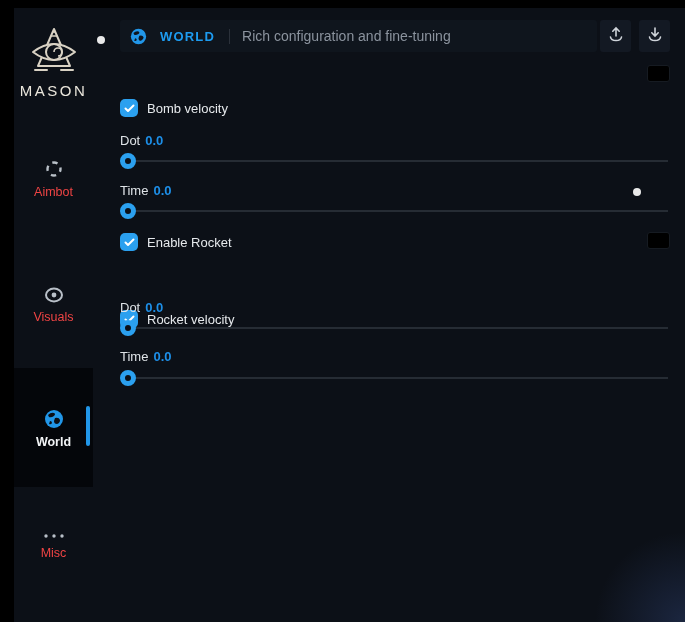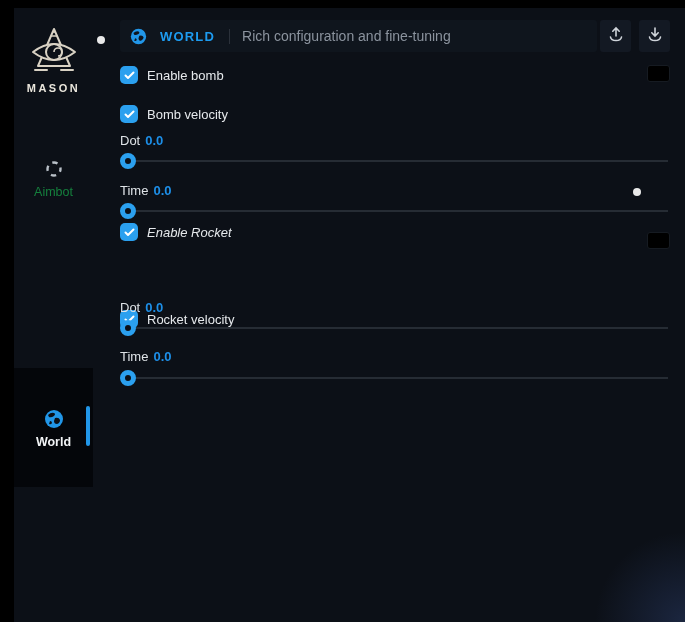--- a/index.html
+++ b/index.html
@@ -8,24 +8,24 @@
   .app { position:absolute; left:14px; top:8px; width:671px; height:614px;
          background:#0c1017; }
   .app::after { content:""; position:absolute; right:0; bottom:0; width:120px; height:90px;
          background:radial-gradient(circle at 100% 100%, rgba(56,80,140,.35), rgba(56,80,140,0) 60%);
          pointer-events:none; }
 
   
   .sidebar { position:absolute; left:0; top:0; width:93px; height:100%; }
   .logo { position:absolute; left:0; top:18px; width:79px; text-align:center; }
   .logo svg { display:block; margin:0 auto; }
-  .logo-text { margin-top:4px; color:#eae6dc; font-size:11px; font-weight:bold; letter-spacing:2.5px; }
+  .logo-text { margin-top:4px; color:#eae6dc; font-size:15px; font-weight:normal; letter-spacing:2.5px; }
   .nav-item { position:absolute; left:0; width:79px; text-align:center; cursor:pointer; }
   .nav-item .nav-icon { display:flex; justify-content:center; }
-  .nav-label { margin-top:6px; color:#15803d; font-size:12.5px; }
+  .nav-label { margin-top:6px; color:#ef4444; font-size:12.5px; }
   .nav-aimbot { top:151px; }
   .nav-visuals { top:278px; }
   .nav-world { top:401px; }
   .nav-misc { top:524px; }
   .active-block { position:absolute; left:0; top:360px; width:79px; height:119px;
                   background:#04060a; }
   .active-indicator { position:absolute; left:72px; top:398px; width:4px; height:40px;
                   background:#2196e8; border-radius:2px; }
   .nav-world .nav-label { color:#f2f4f6; font-weight:bold; }
   .cursor-dot { position:absolute; border-radius:50%; background:#e9e9e9; }
@@ -42,22 +42,22 @@
   .icon-btn { position:absolute; top:12px; width:31px; height:32px; background:#131923;
               border-radius:3px; display:flex; align-items:center; justify-content:center; cursor:pointer; }
   .btn-upload { left:586px; }
   .btn-download { left:625px; }
 
   
   .checkbox-row { position:absolute; left:106px; display:flex; align-items:center; height:18px; }
   .checkbox { width:18px; height:18px; border-radius:5px; background:#2ba0ef;
               display:flex; align-items:center; justify-content:center; cursor:pointer; flex:none; }
   .checkbox-label { margin-left:9px; color:#e6e9ec; font-size:13px; }
-  .row-cb1 { top:58px; } .row-cb2 { top:97px; }
-  .row-cb3 { top:215px;font-style:italic; } .row-cb4 { top:259px;margin-top:43px; }
+  .row-cb1 { top:58px; } .row-cb2 { top:91px; }
+  .row-cb3 { top:225px; } .row-cb4 { top:259px;margin-top:43px; }
   .swatch { position:absolute; width:23px; height:17px; background:#000;
             border:1px solid #161b22; border-radius:3px; left:633px; cursor:pointer; }
   .swatch-1 { top:57px; } .swatch-2 { top:224px; }
 
   .slider-label { position:absolute; left:106px; font-size:13px; color:#dfe3e7; }
   .slider-label .val { color:#1d8fe8; margin-left:5px; font-weight:bold; }
   .sl1 { top:125px; } .sl2 { top:175px; } .sl3 { top:292px; } .sl4 { top:341px; }
   .slider-track { position:absolute; left:106px; width:548px; height:2px; background:#262c34;
                   cursor:pointer; }
   .tr1 { top:152px; } .tr2 { top:202px; } .tr3 { top:319px; } .tr4 { top:369px; }
@@ -89,34 +89,53 @@
 
     <div class="nav-item nav-aimbot">
       <span class="nav-icon">
         <svg width="20" height="20" viewBox="0 0 20 20" fill="none" stroke="#b9c0c8" stroke-width="2.4">
           <circle cx="10" cy="10" r="6.5" stroke-dasharray="5.4 4.8" stroke-dashoffset="2.5"></circle>
         </svg>
       </span>
       <div class="nav-label">Aimbot</div>
     </div>
 
+    <div class="nav-item nav-visuals">
+      <span class="nav-icon">
+        <svg width="22" height="18" viewBox="0 0 22 18" fill="none" stroke="#b9c0c8" stroke-width="2">
+          <ellipse cx="11" cy="9" rx="8" ry="6.5"></ellipse>
+          <circle cx="11" cy="9" r="2.4" fill="#b9c0c8" stroke="none"></circle>
+        </svg>
+      </span>
+      <div class="nav-label">Visuals</div>
+    </div>
 
     <div class="active-block"></div>
     <div class="active-indicator"></div>
 
     <div class="nav-item nav-world">
       <span class="nav-icon">
         <svg width="20" height="20" viewBox="0 0 20 20">
           <circle cx="10" cy="10" r="9" fill="#2196e8"></circle>
           <path d="M4 6 Q7 3 10 4 Q12 5 10 7 Q7 9 5 8 Z M11 9 Q15 8 16 11 Q16 14 13 15 Q10 15 10 12 Z M6 12 Q8 12 8 14 Q7 16 5 15 Z" fill="#0c1017"></path>
         </svg>
       </span>
       <div class="nav-label">World</div>
     </div>
 
+    <div class="nav-item nav-misc">
+      <span class="nav-icon">
+        <svg width="22" height="8" viewBox="0 0 22 8" fill="#b9c0c8">
+          <circle cx="3" cy="4" r="1.7"></circle>
+            <circle cx="11" cy="4" r="1.7"></circle>
+            <circle cx="19" cy="4" r="1.7"></circle>
+        </svg>
+      </span>
+      <div class="nav-label">Misc</div>
+    </div>
   </div>
 
   <div class="header-bar">
     <span class="header-globe">
       <svg width="17" height="17" viewBox="0 0 20 20">
         <circle cx="10" cy="10" r="9" fill="#2196e8"></circle>
         <path d="M4 6 Q7 3 10 4 Q12 5 10 7 Q7 9 5 8 Z M11 9 Q15 8 16 11 Q16 14 13 15 Q10 15 10 12 Z M6 12 Q8 12 8 14 Q7 16 5 15 Z" fill="#0f151d"></path>
       </svg>
     </span>
     <span class="header-title">WORLD</span>
@@ -134,73 +153,63 @@
   </div>
   <div class="icon-btn btn-download">
     <span>
       <svg width="16" height="17" viewBox="0 0 16 17" fill="none" stroke="#cfd4da" stroke-width="1.6" stroke-linecap="round">
         <path d="M8 2 L8 9.5 M4.8 6.8 L8 10 L11.2 6.8"></path>
         <path d="M2.5 11 Q3 14.5 8 14.5 Q13 14.5 13.5 11"></path>
       </svg>
     </span>
   </div>
 
-  <div class="checkbox-row row-cb1">
+  <div class="swatch swatch-1"></div>
+
+  <div class="checkbox-row row-cb2">
     <span class="checkbox">
       <span>
         <svg width="11" height="9" viewBox="0 0 11 9" fill="none" stroke="#fff" stroke-width="2" stroke-linecap="round" stroke-linejoin="round">
             <path d="M1.5 4.5 L4 7 L9.5 1.5"></path>
           </svg>
       </span>
     </span>
-    <span class="checkbox-label">Enable bomb</span>
-  </div>
-  <div class="swatch swatch-1"></div>
-
-  <div class="checkbox-row row-cb2">
+    <span class="checkbox-label">Bomb velocity</span>
+  </div>
+
+  <div class="slider-label sl1"><span>Dot</span><span class="val">0.0</span></div>
+  <div class="slider-track tr1">
+    <span class="slider-thumb"></span>
+  </div>
+
+  <div class="slider-label sl2"><span>Time</span><span class="val">0.0</span></div>
+  <div class="slider-track tr2">
+    <span class="slider-thumb"></span>
+  </div>
+
+  <div class="checkbox-row row-cb3">
     <span class="checkbox">
       <span>
         <svg width="11" height="9" viewBox="0 0 11 9" fill="none" stroke="#fff" stroke-width="2" stroke-linecap="round" stroke-linejoin="round">
             <path d="M1.5 4.5 L4 7 L9.5 1.5"></path>
           </svg>
       </span>
     </span>
-    <span class="checkbox-label">Bomb velocity</span>
-  </div>
-
-  <div class="slider-label sl1"><span>Dot</span><span class="val">0.0</span></div>
-  <div class="slider-track tr1">
-    <span class="slider-thumb"></span>
-  </div>
-
-  <div class="slider-label sl2"><span>Time</span><span class="val">0.0</span></div>
-  <div class="slider-track tr2">
-    <span class="slider-thumb"></span>
-  </div>
-
-  <div class="checkbox-row row-cb3">
+    <span class="checkbox-label">Enable Rocket</span>
+  </div>
+  <div class="swatch swatch-2"></div>
+
+  <div class="checkbox-row row-cb4">
     <span class="checkbox">
       <span>
         <svg width="11" height="9" viewBox="0 0 11 9" fill="none" stroke="#fff" stroke-width="2" stroke-linecap="round" stroke-linejoin="round">
             <path d="M1.5 4.5 L4 7 L9.5 1.5"></path>
           </svg>
       </span>
     </span>
-    <span class="checkbox-label">Enable Rocket</span>
-  </div>
-  <div class="swatch swatch-2"></div>
-
-  <div class="checkbox-row row-cb4">
-    <span class="checkbox">
-      <span>
-        <svg width="11" height="9" viewBox="0 0 11 9" fill="none" stroke="#fff" stroke-width="2" stroke-linecap="round" stroke-linejoin="round">
-            <path d="M1.5 4.5 L4 7 L9.5 1.5"></path>
-          </svg>
-      </span>
-    </span>
     <span class="checkbox-label">Rocket velocity</span>
   </div>
 
   <div class="slider-label sl3"><span>Dot</span><span class="val">0.0</span></div>
   <div class="slider-track tr3">
     <span class="slider-thumb"></span>
   </div>
 
   <div class="slider-label sl4"><span>Time</span><span class="val">0.0</span></div>
   <div class="slider-track tr4">

